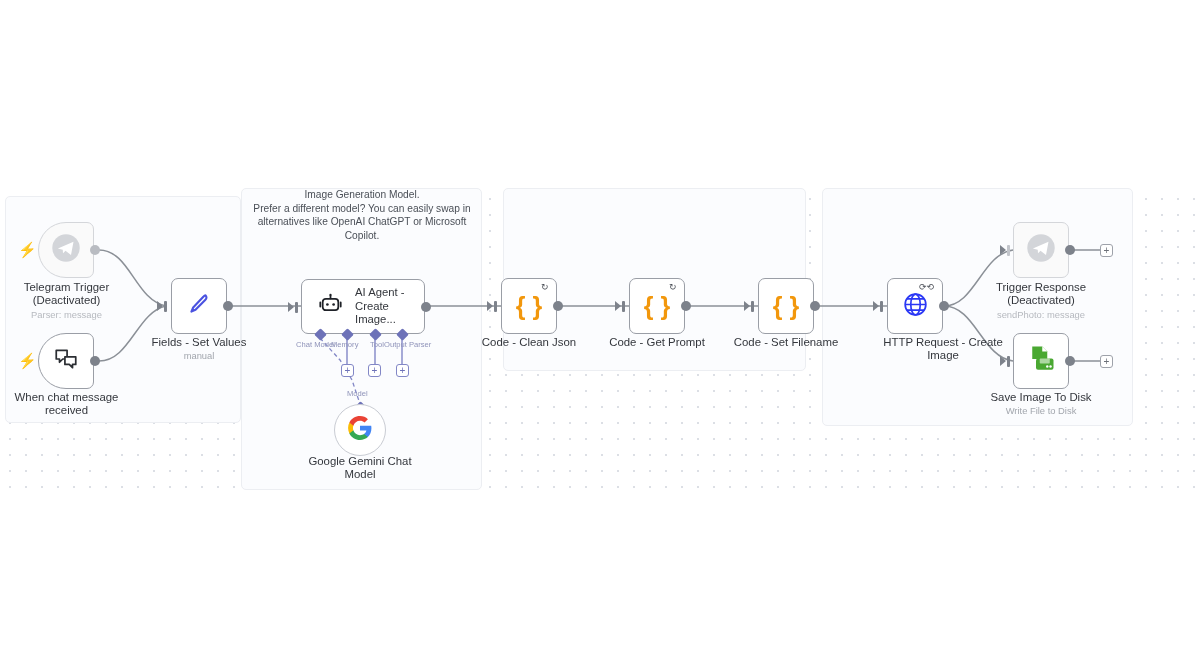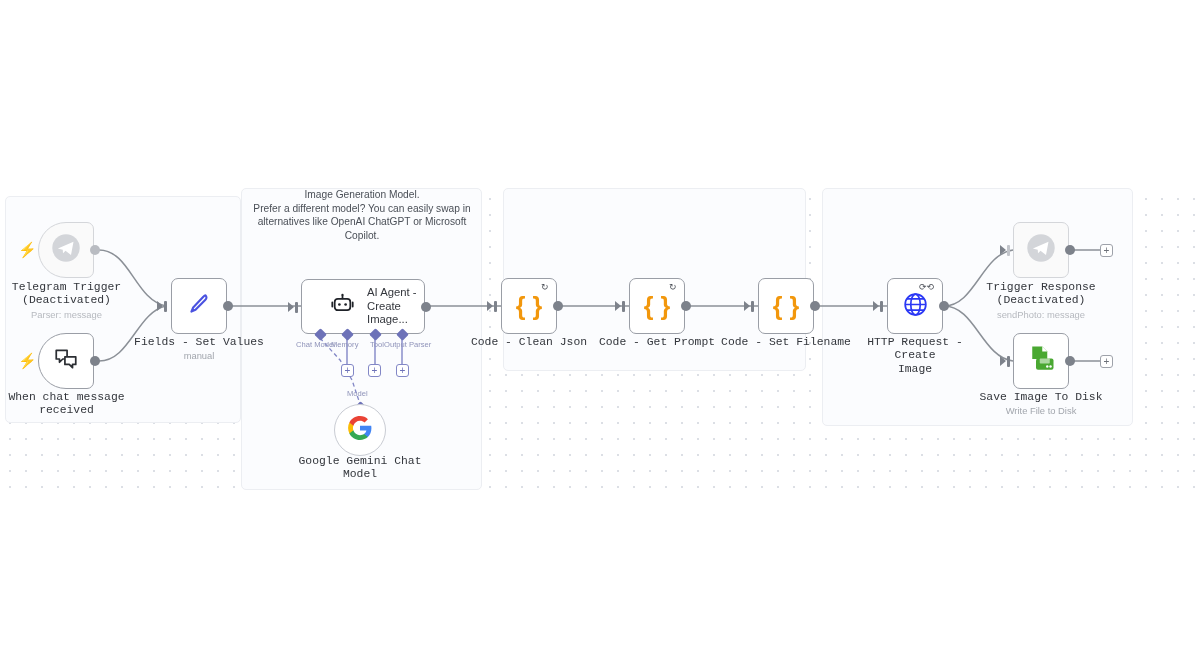--- a/index.html
+++ b/index.html
@@ -55,31 +55,30 @@
   .nbox.deact {
     border: 1.4px solid #d4d6da;
     background: #fafafa;
   }
   .nbox.trigger {
     border-top-left-radius: 28px;
     border-bottom-left-radius: 28px;
   }
   .nbox.agent {
     justify-content: flex-start;
-    padding-left: 28px;
+    padding-left: 16px;
     gap: 12px;
   }
   .nlabel {
     position: absolute;
     text-align: center;
     font-size: 11.4px;
     line-height: 13.4px;
     color: #33363c;
     white-space: pre-line;
-    font-family: Liberation Mono, monospace;
   }
   .nsub {
     position: absolute;
     text-align: center;
     font-size: 9.4px;
     line-height: 11px;
     color: #a2a6ad;
     white-space: nowrap;
   }
   .nsub.deactsub { color: #b6b9bf; }
@@ -346,21 +345,21 @@
           <circle cx="12" cy="12" r="9.2"></circle>
           <ellipse cx="12" cy="12" rx="4.2" ry="9.2"></ellipse>
           <path d="M3 12 h18 M4.5 7 h15 M4.5 17 h15"></path>
         </svg>
       </span>
     </div>
     <div class="retry" style="left:919px; top:283px;">⟳⟲</div>
     <div class="in-bar" style="left:880px; top:301px;"></div>
     <div class="in-arrow" style="left:873px; top:301px;"></div>
     <div class="out-dot" style="left:939px; top:301px;"></div>
-    <div class="nlabel" style="left:845px; top:336px; width:140px;">HTTP Request - Create
+    <div class="nlabel" style="left:873px; top:336px; width:140px;">HTTP Request - Create
 Image</div>
   </div>
 
   <div class="node">
     <div class="nbox deact" style="left:1013px; top:222px; width:56px; height:56px;">
       <span>
         <svg width="30" height="30" viewBox="0 0 24 24">
           <circle cx="12" cy="12" r="11" fill="#d3d5d9"></circle>
           <path d="M5.5 12.3 L18 7 L16 17.5 L11.6 14.2 L9.6 16.1 L9.4 13.4 Z" fill="#ffffff"></path>
         </svg>

